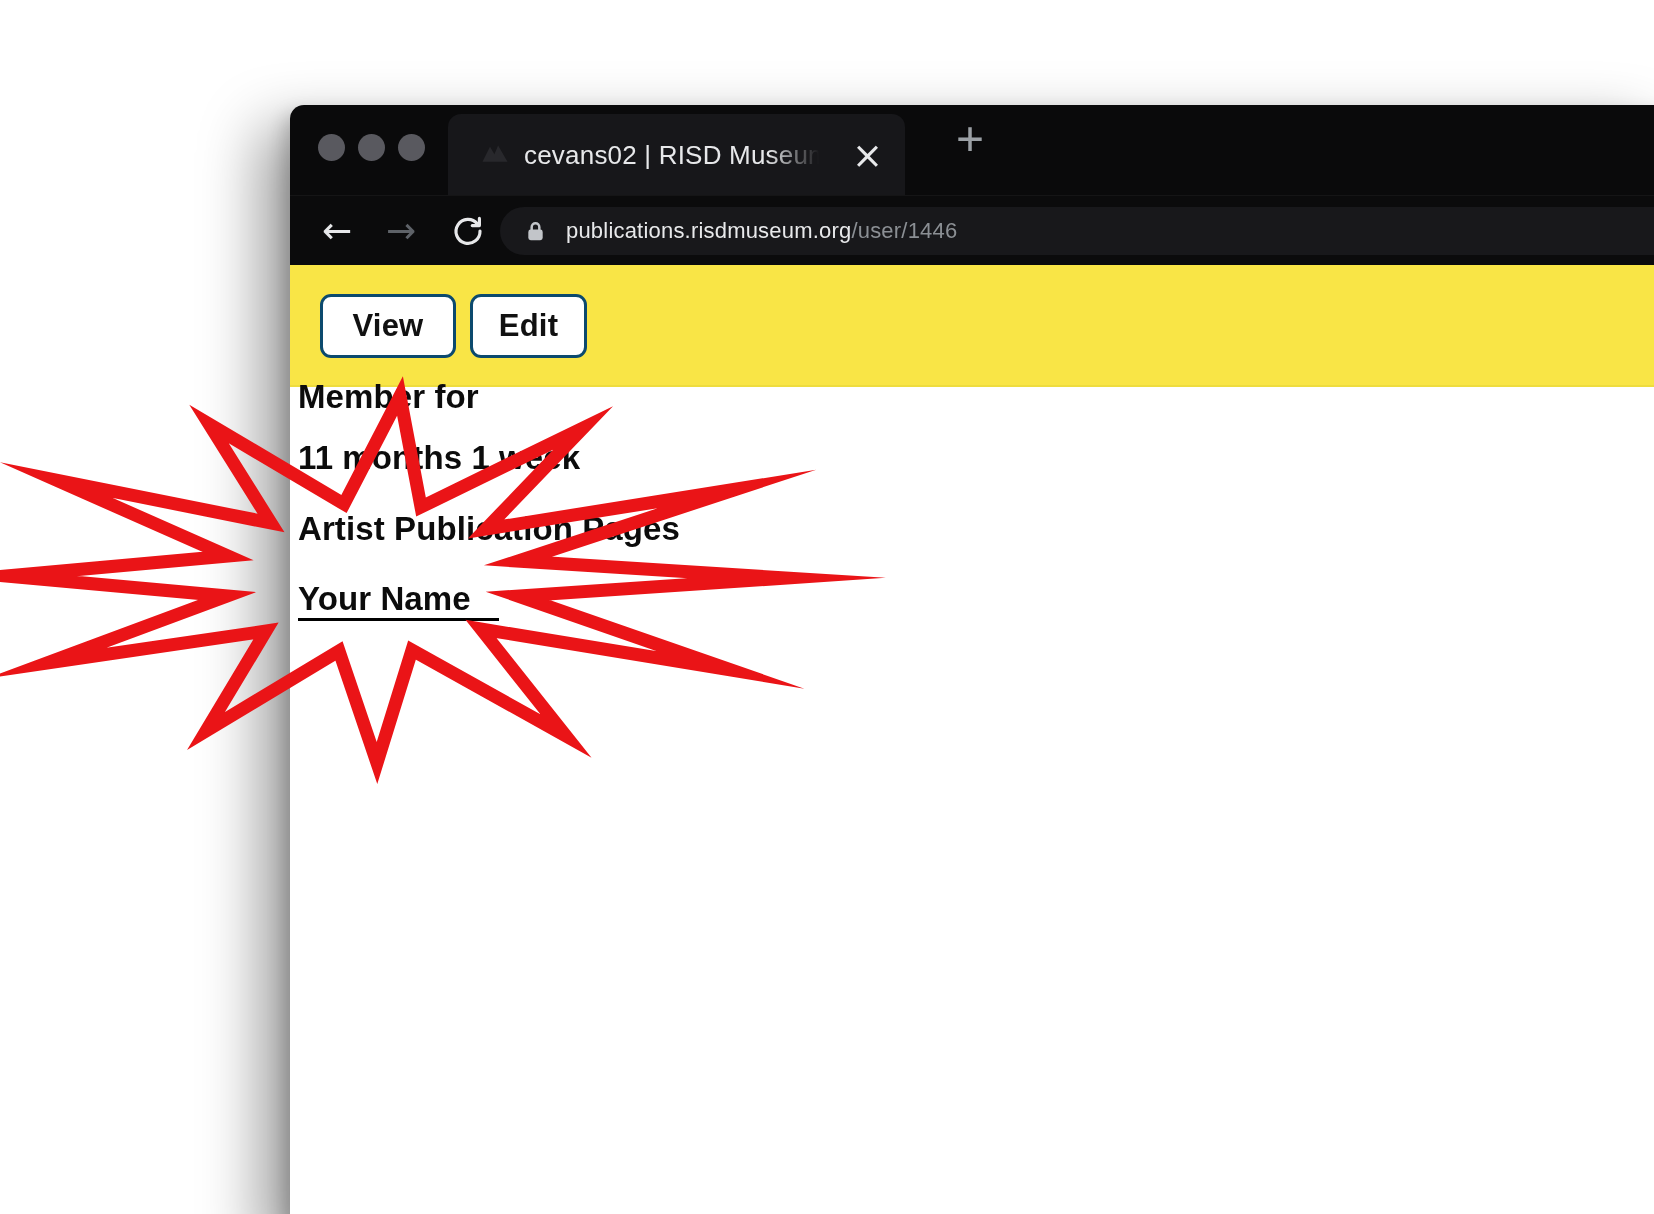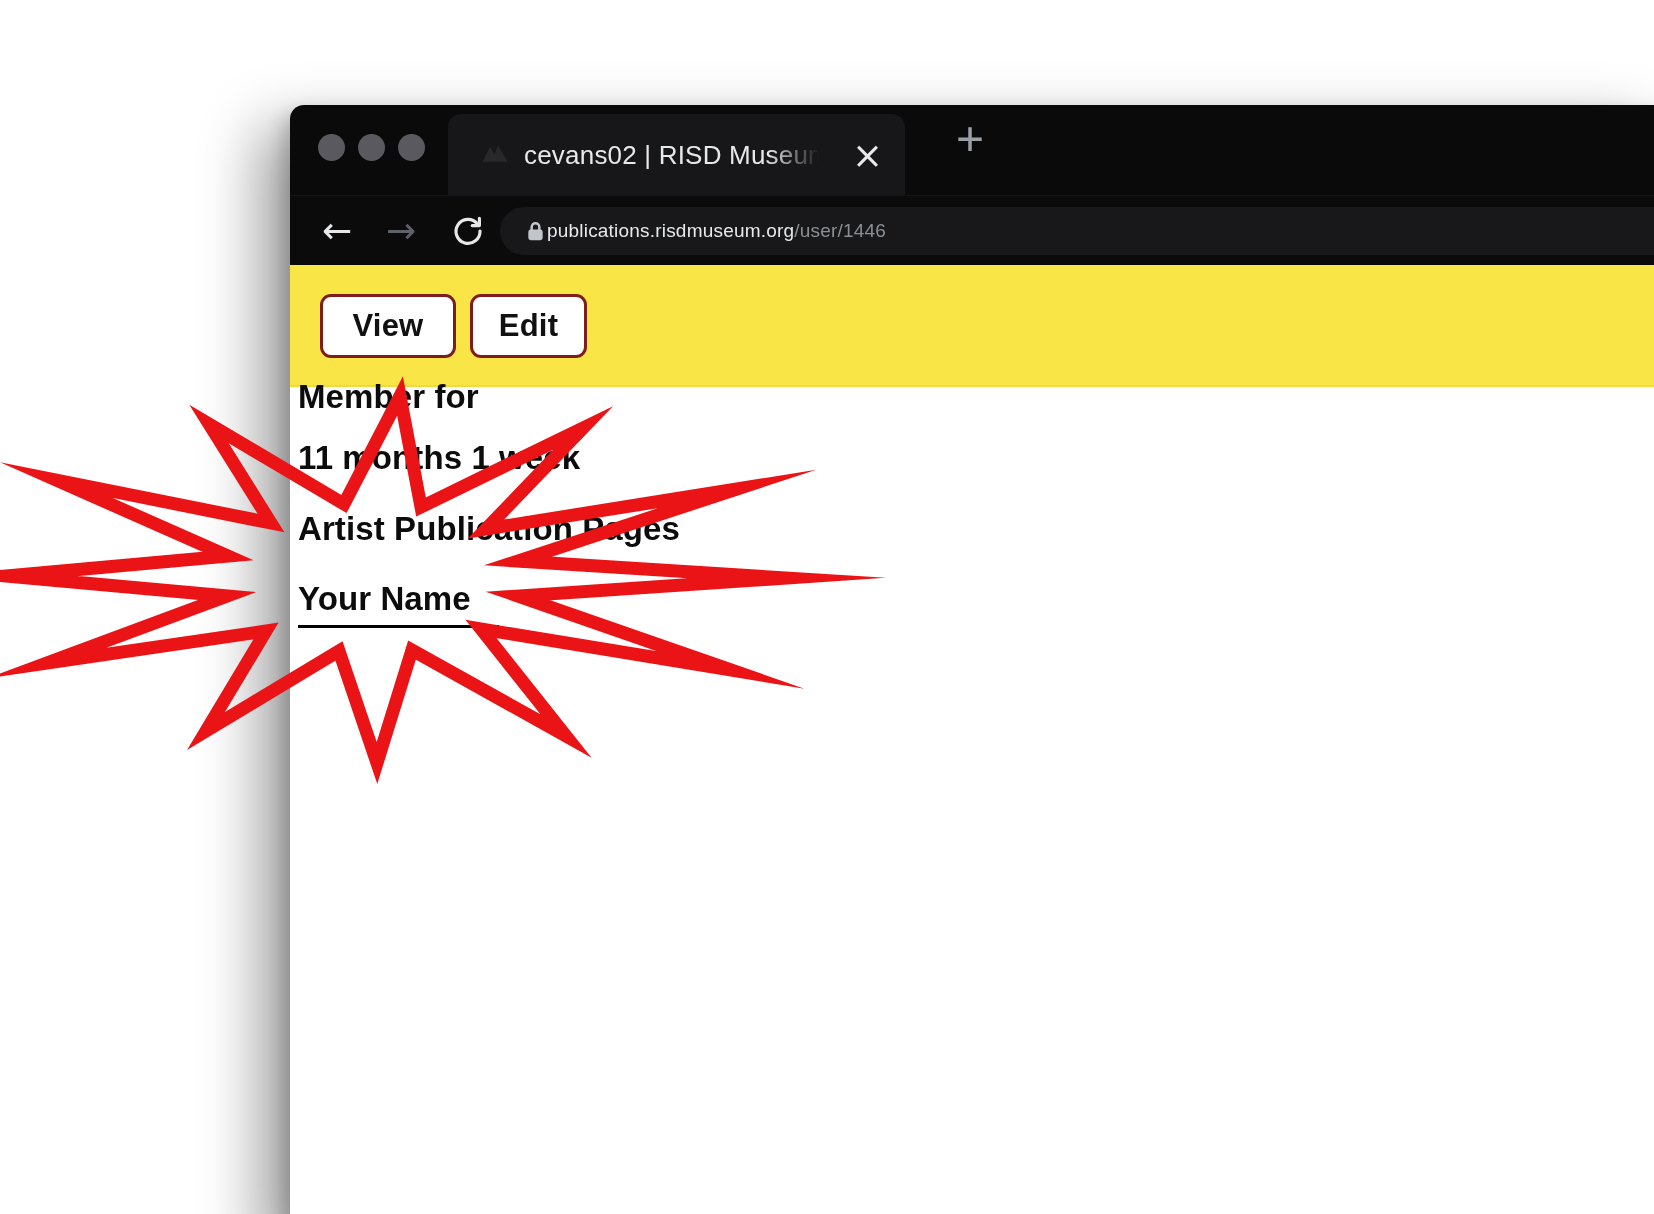--- a/index.html
+++ b/index.html
@@ -51,45 +51,45 @@
             font-size:36px; line-height:1; font-family:"DejaVu Sans", sans-serif; }
   .nav-back    { left:32px;  color:#e7e8ea; }
   .nav-forward { left:96px;  color:#5e6268; }
   .nav-reload  { position:absolute; left:160px; top:17px; width:36px; height:36px; }
   .omnibox {
     position:absolute; left:210px; top:11px; right:-30px; height:48px;
     background:#18181b; border-radius:24px;
     display:flex; align-items:center; padding-left:24px;
   }
   .lock { width:23px; height:23px; flex:0 0 auto; }
-  .url { font-size:19px; white-space:nowrap; letter-spacing:0.2px; }
+  .url { margin-left:19px; font-size:22px; white-space:nowrap; letter-spacing:0.2px; }
   .url .domain { color:#e8e9eb; }
   .url .path   { color:#8b8f94; }
 
   
   .sitebar { position:absolute; left:0; top:160px; width:100%; height:122px;
              background:#f9e546; border-bottom:2px solid #eedc3e; }
   .btn {
     position:absolute; top:29px; height:64px; background:#ffffff;
-    border:3px solid #7f1d1d; border-radius:11px;
+    border:3px solid #0c4a6e; border-radius:11px;
     display:inline-flex; align-items:center; justify-content:center;
     font-size:31px; font-weight:700; color:#111111; letter-spacing:0.2px;
     cursor:default;
   }
   .btn-view { left:30px;  width:136px; }
   .btn-edit { left:180px; width:117px; }
 
   
   .ptext { position:absolute; left:8px; color:#0c0c0c; font-size:33px; font-weight:700;
            letter-spacing:0.1px; white-space:nowrap; }
   .member-label    { top:273px; }
   .member-duration { top:334px; }
   .section-heading { top:405px; }
   .profile-link    { top:475px; display:inline-block; border-bottom:3px solid #000;
-                     padding-bottom:7px; padding-right:28px; cursor:pointer; }
+                     padding-right:28px; cursor:pointer; }
 
   
   #starburst { position:absolute; left:0; top:0; width:1654px; height:1214px;
                pointer-events:none; z-index:50; }
 </style>
 </head>
 <body>
 
 <div id="stage">
 

